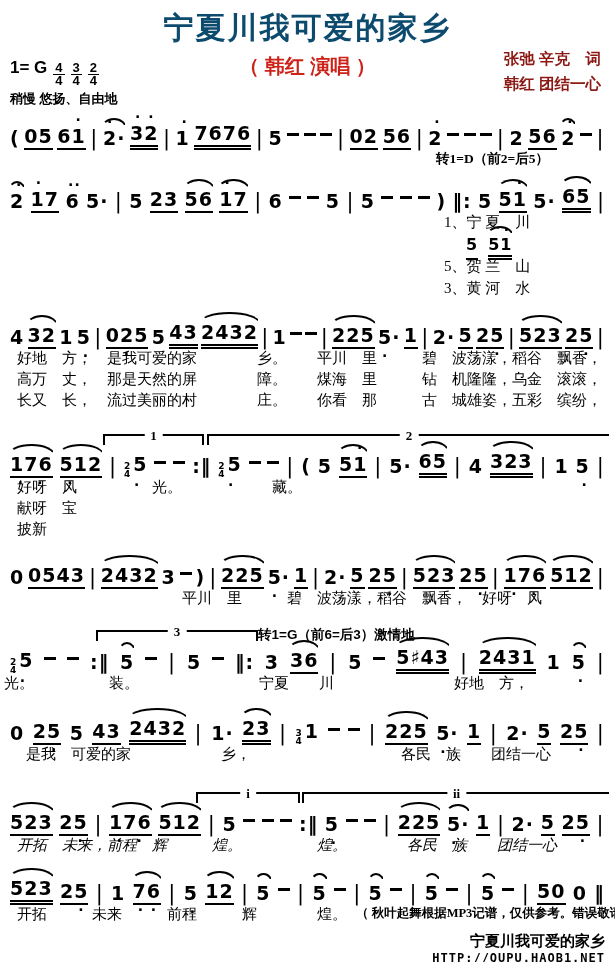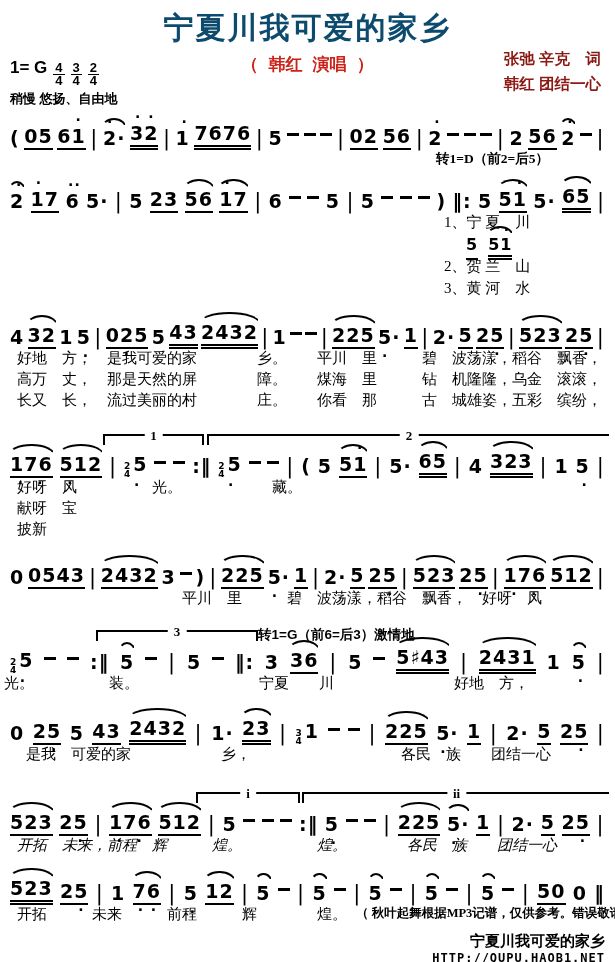--- a/index.html
+++ b/index.html
@@ -1,21 +1,21 @@
 <!DOCTYPE html>
 <html><head>
 <meta charset="utf-8">
 <style>
   html,body{margin:0;padding:0;background:#f2f2f2;}
   #sheet{position:relative;width:615px;height:962px;margin:0 auto;background:#ffffff;overflow:hidden;
          font-family:"Liberation Sans",sans-serif;color:#000;}
   
   #hdr{position:relative;height:112px;}
   #title{padding-top:8px;text-align:center;font-size:30px;font-weight:bold;letter-spacing:2px;color:#0c4a6e;}
-  #subtitle{text-align:center;font-size:17px;font-weight:bold;margin-top:4px;color:#cc2218;font-family:Liberation Mono, monospace;}
+  #subtitle{text-align:center;font-size:20px;font-weight:bold;margin-top:4px;color:#cc2218;}
   #keyblock{position:absolute;left:10px;top:58px;display:flex;align-items:flex-start;font-weight:bold;}
   #keylabel{font-size:17px;}
   .frac{display:inline-flex;flex-direction:column;align-items:center;font-size:13px;line-height:12px;margin-left:6px;font-weight:bold;}
   .frac .num{border-bottom:1.5px solid #000;padding:0 2px;}
   #tempo{position:absolute;left:10px;top:90px;font-size:13px;font-weight:bold;}
   #credits{position:absolute;right:14px;top:46px;text-align:left;font-size:15.5px;font-weight:bold;
            color:#8b1a15;line-height:25px;}
   
   #score{position:relative;}
   .system{position:relative;padding:0 4px;}
@@ -147,21 +147,21 @@
         <div class="lrow tall">
           <span class="lseg" style="left: 440px;">1、宁 夏　川</span>
         </div>
         <div class="lrow tall">
           <span class="ossia" style="left: 462px;">
             <span class="tok u1">5</span>
             <span class="tok u2">51<span class="hd" style="left: 64%;">·</span><span class="arcm"></span></span>
           </span>
         </div>
         <div class="lrow tall">
-          <span class="lseg" style="left: 440px;">2、贺 兰　山</span>
+          <span class="lseg" style="left: 440px;">5、贺 兰　山</span>
         </div>
         <div class="lrow tall">
           <span class="lseg" style="left: 440px;">3、黄 河　水</span>
         </div>
       </div>
       <div class="system" style="margin-top: 18px;">
         <div class="notes">
           <span class="tok">4</span>
           <span class="tok u1">32<span class="arcm"></span></span>
           <span class="tok">1</span>

